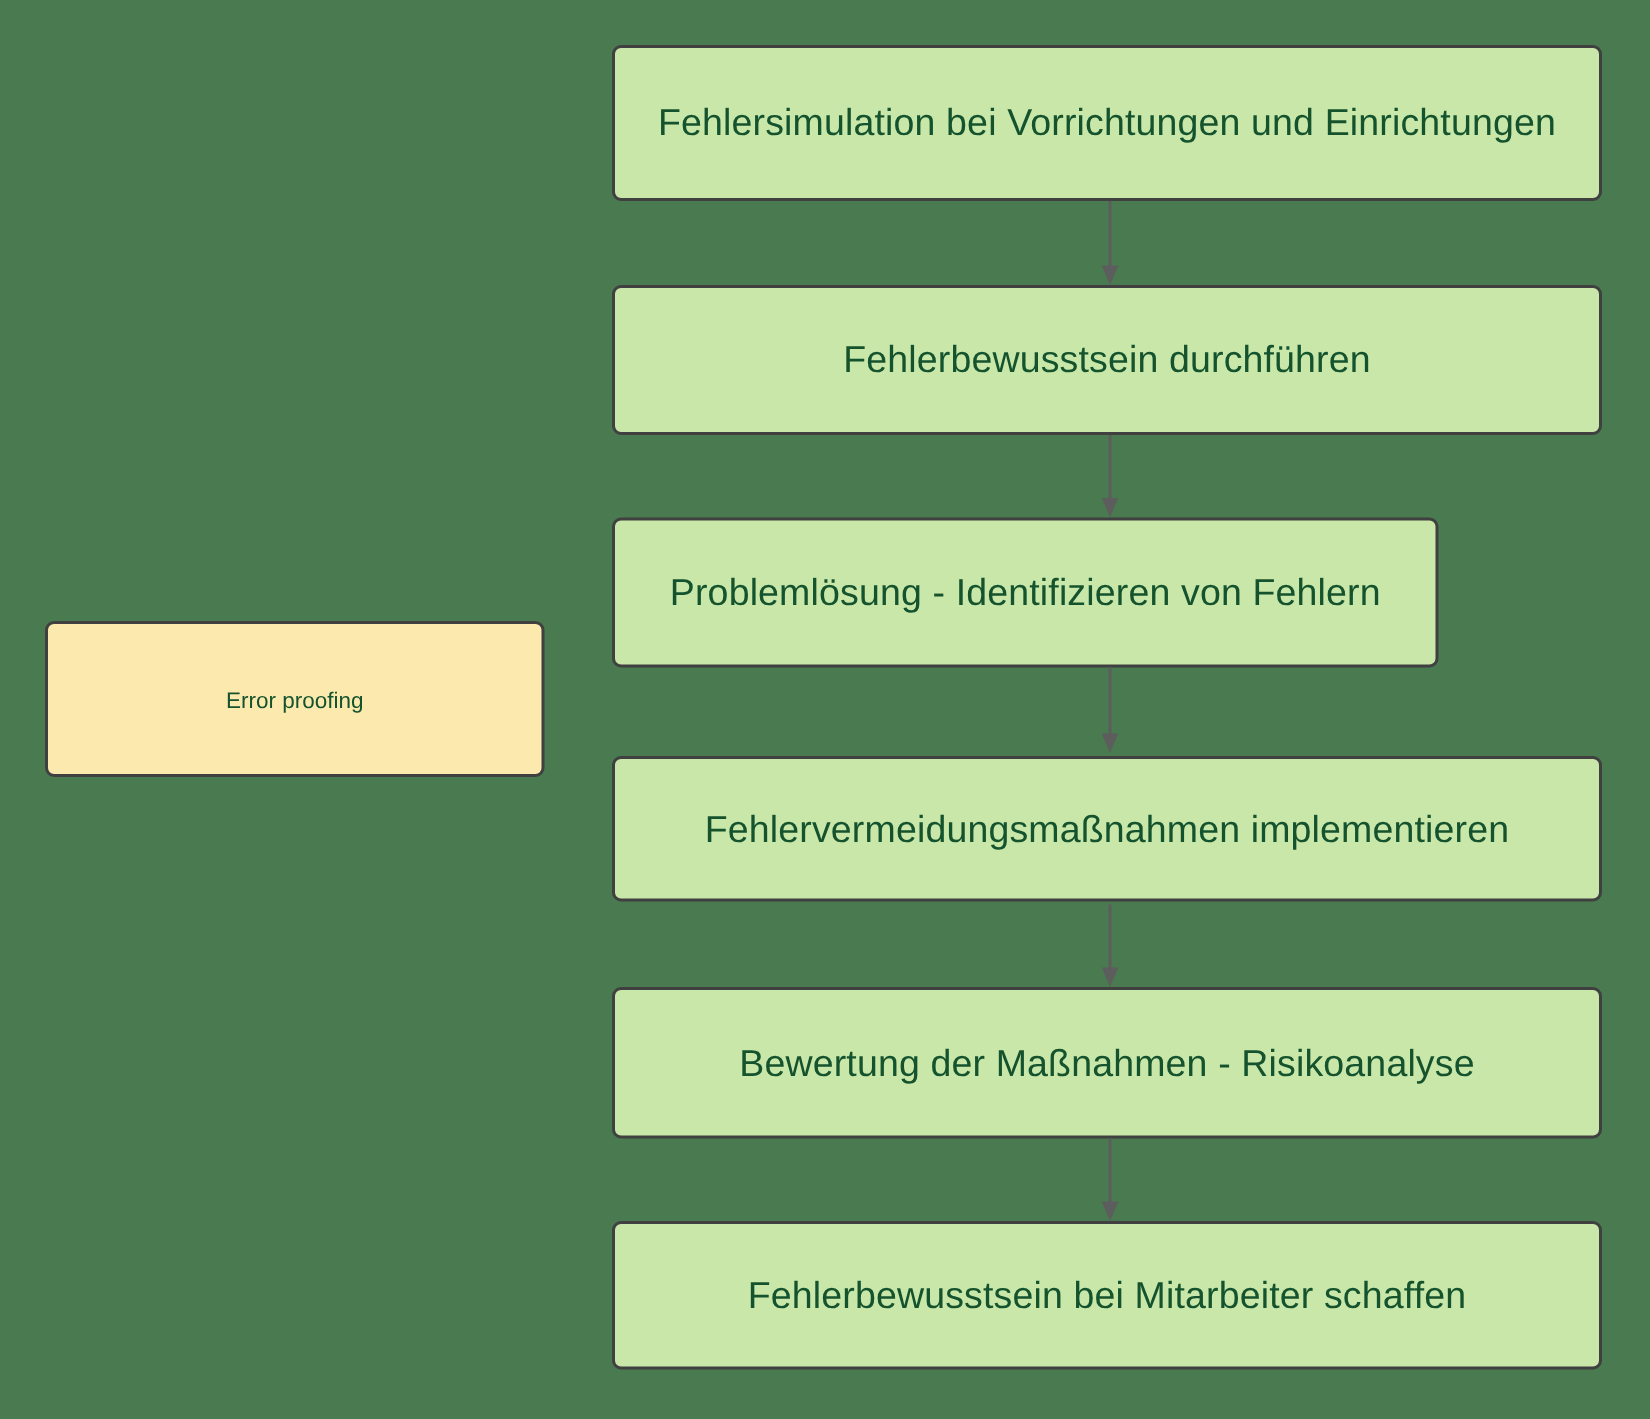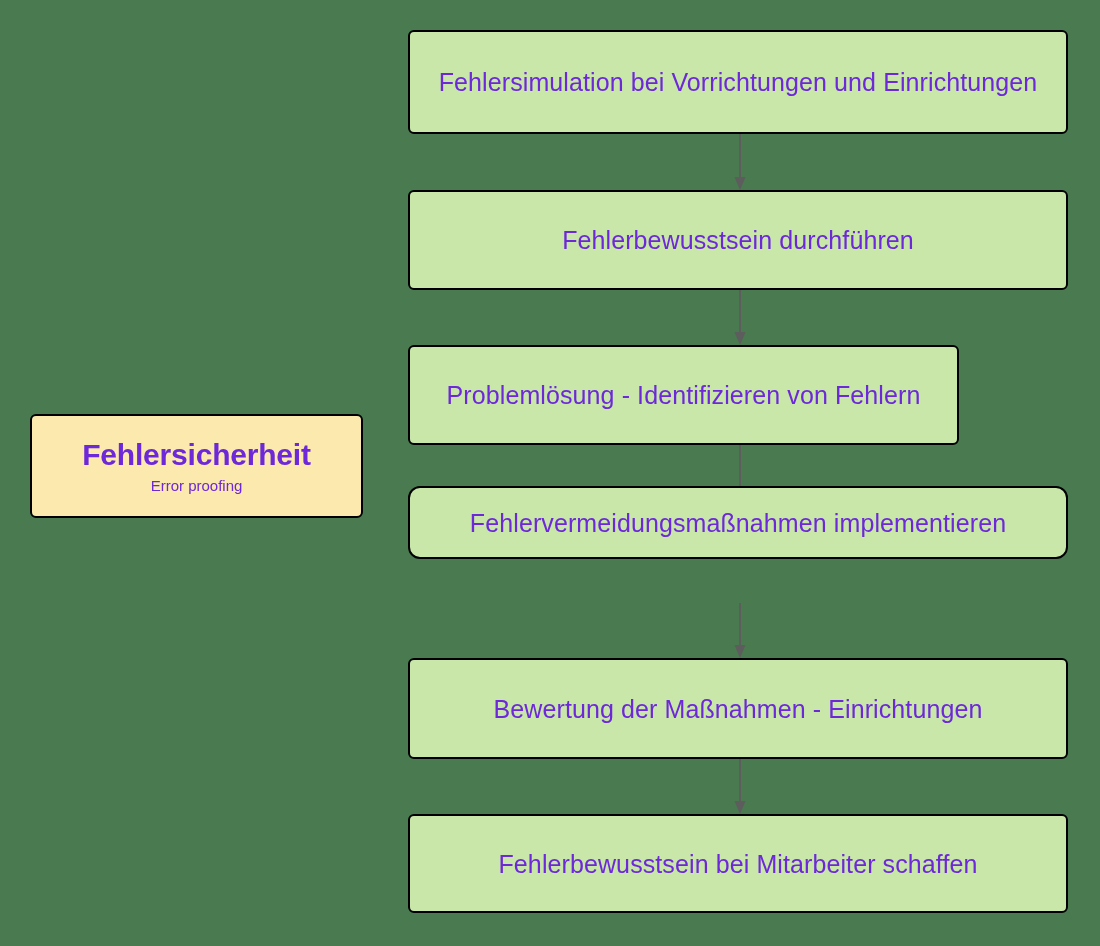--- a/index.html
+++ b/index.html
@@ -17,27 +17,27 @@
   #canvas {
     position: relative;
     width: 1100px;
     height: 946px;
   }
 
   
   .node {
     position: absolute;
     box-sizing: border-box;
-    border: 2px solid #000000;
+    border: 2px solid #404040;
     border-radius: 6px;
     display: flex;
     align-items: center;
     justify-content: center;
     text-align: center;
-    color: #6d28d9;
+    color: #14532d;
     padding: 4px 14px;
     line-height: 1.28;
   }
 
   .node-process {
     background: #c9e7a9;
     font-size: 25px;
     font-weight: 400;
     letter-spacing: 0.1px;
   }
@@ -80,21 +80,20 @@
   .conn-head {
     fill: #5d5d5d;
   }
 </style>
 </head>
 <body>
 
 <div id="canvas">
 
   <div class="node node-label" style="left:30px; top:414px; width:333px; height:104px;">
-    <div class="title">Fehlersicherheit</div>
     <div class="subtitle">Error proofing</div>
   </div>
 
   <div class="node node-process" style="left:408px; top:30px; width:660px; height:104px;">
     <span>Fehlersimulation bei Vorrichtungen und Einrichtungen</span>
   </div>
 
   <div class="connector" style="left:727px; top:134px; height:56px;">
     <svg viewBox="0 0 26 56" preserveAspectRatio="none">
       <line class="conn-line" x1="13" y1="0" x2="13" y2="46"></line>
@@ -117,33 +116,33 @@
     <span>Problemlösung - Identifizieren von Fehlern</span>
   </div>
 
   <div class="connector" style="left:727px; top:445px; height:57px;">
     <svg viewBox="0 0 26 57" preserveAspectRatio="none">
       <line class="conn-line" x1="13" y1="0" x2="13" y2="47"></line>
       <polygon class="conn-head" points="13,57 7.5,44 18.5,44"></polygon>
     </svg>
   </div>
 
-  <div class="node node-process" style="left:408px; top:486px; width:660px; height:73px;border-radius:12px;">
+  <div class="node node-process" style="left:408px; top:504px; width:660px; height:97px;">
     <span>Fehlervermeidungsmaßnahmen implementieren</span>
   </div>
 
   <div class="connector" style="left:727px; top:603px; height:55px;">
     <svg viewBox="0 0 26 55" preserveAspectRatio="none">
       <line class="conn-line" x1="13" y1="0" x2="13" y2="45"></line>
       <polygon class="conn-head" points="13,55 7.5,42 18.5,42"></polygon>
     </svg>
   </div>
 
   <div class="node node-process" style="left:408px; top:658px; width:660px; height:101px;">
-    <span>Bewertung der Maßnahmen - Einrichtungen</span>
+    <span>Bewertung der Maßnahmen - Risikoanalyse</span>
   </div>
 
   <div class="connector" style="left:727px; top:759px; height:55px;">
     <svg viewBox="0 0 26 55" preserveAspectRatio="none">
       <line class="conn-line" x1="13" y1="0" x2="13" y2="45"></line>
       <polygon class="conn-head" points="13,55 7.5,42 18.5,42"></polygon>
     </svg>
   </div>
 
   <div class="node node-process" style="left:408px; top:814px; width:660px; height:99px;">

